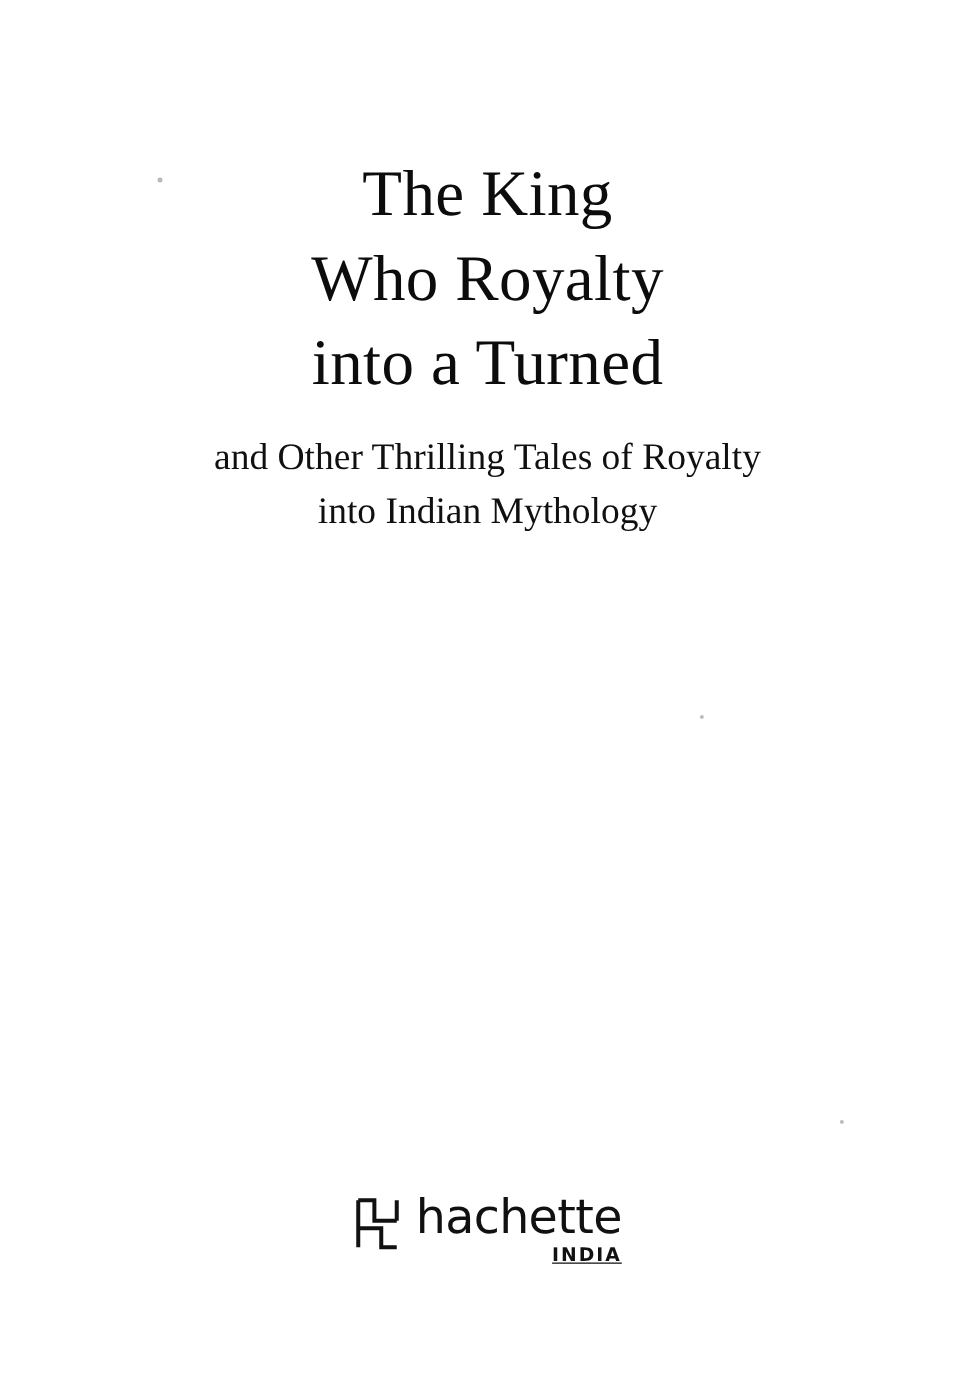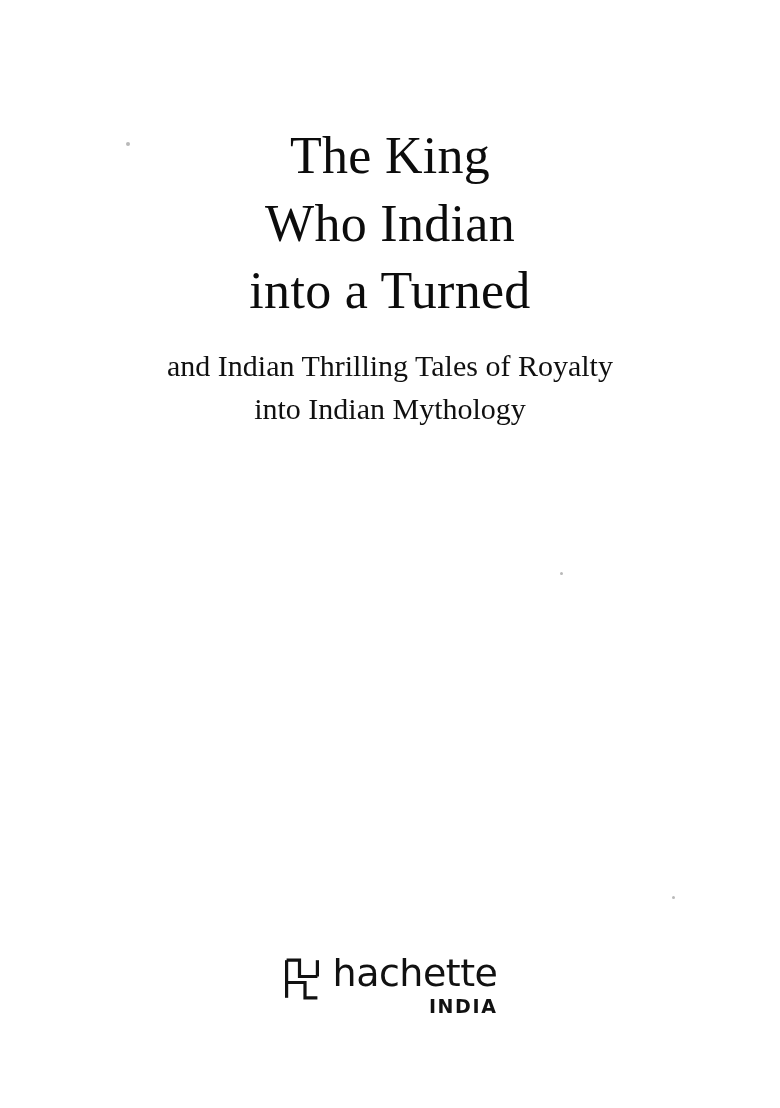--- a/index.html
+++ b/index.html
@@ -103,48 +103,49 @@
   .logo-word {
     font-family: "DejaVu Sans", sans-serif;
     font-size: 38px;
     font-weight: 400;
     letter-spacing: -0.5px;
     line-height: 0.98;
     color: #111111;
   }
   .logo-sub {
     font-family: "DejaVu Sans", sans-serif;
-    font-size: 19px;
+    font-size: 15px;
     font-weight: 700;
     letter-spacing: 1.6px;
     color: #111111;
     margin-top: 3px;
     margin-left: 16px;
+    text-decoration: underline;
   }
 
   
   .speck {
     position: absolute;
     background: #b9b9b9;
     border-radius: 50%;
   }
 </style>
 </head>
 <body>
 
 <div class="page">
 
   <div class="title-block">
     <div class="title-line">The King</div>
-    <div class="title-line">Who Indian</div>
+    <div class="title-line">Who Royalty</div>
     <div class="title-line">into a Turned</div>
   </div>
 
   <div class="subtitle-block">
-    <div class="subtitle-line">and Indian Thrilling Tales of Royalty</div>
+    <div class="subtitle-line">and Other Thrilling Tales of Royalty</div>
     <div class="subtitle-line">into Indian Mythology</div>
   </div>
 
 
   <div class="publisher">
     <span class="logo-mark">
       <svg viewBox="0 0 38 42" width="38" height="42" aria-hidden="true">
         <g fill="none" stroke="#111111" stroke-width="3.2">
           <path d="M3.6 2.2 L3.6 39.8"></path>
           <path d="M3.6 2.2 L16.5 2.2 L16.5 18.5 L34.4 18.5"></path>

